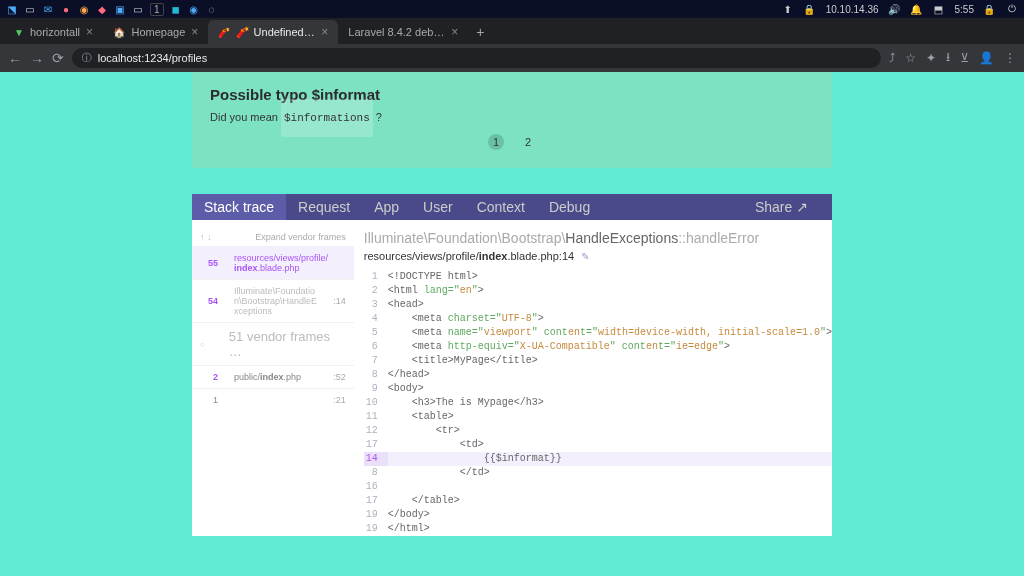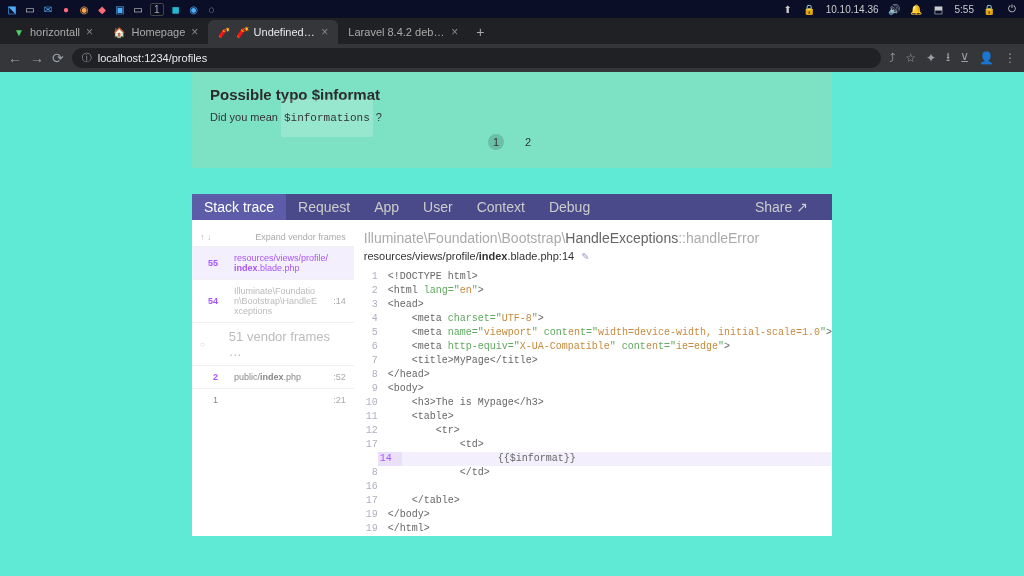--- a/index.html
+++ b/index.html
@@ -74,21 +74,21 @@
     .breadcrumb { font-size: 14px; color: #aaa; margin-bottom: 4px; }
     .breadcrumb .dark { color: #666; }
     .file-path { font-size: 11px; color: #333; margin-bottom: 8px; }
     .file-path strong { font-weight: 600; }
     .edit-icon { color: #a0a0d0; font-size: 10px; margin-left: 4px; cursor: pointer; }
 
     .code { font-family: 'Courier New', monospace; font-size: 10px; line-height: 1.4; }
     .code-line { display: flex; }
     .line-num { width: 24px; text-align: right; color: #b0b0c0; padding-right: 10px; user-select: none; }
     .line-content { flex: 1; white-space: pre; color: #666; }
-    .code-line.hl { background: #f4effc; margin-left: 14px; }
+    .code-line.hl { background: #f4effc; }
     .code-line.hl .line-num { color: #a855f7; background: #ebe0fa; }
     .tk-str { color: #5fa85f; }
     .tk-attr { color: #5fa85f; }
     .tk-val { color: #c58a3d; }
   </style>
 </head>
 <body>
 
 <div class="os-bar">
   <div class="os-left">

